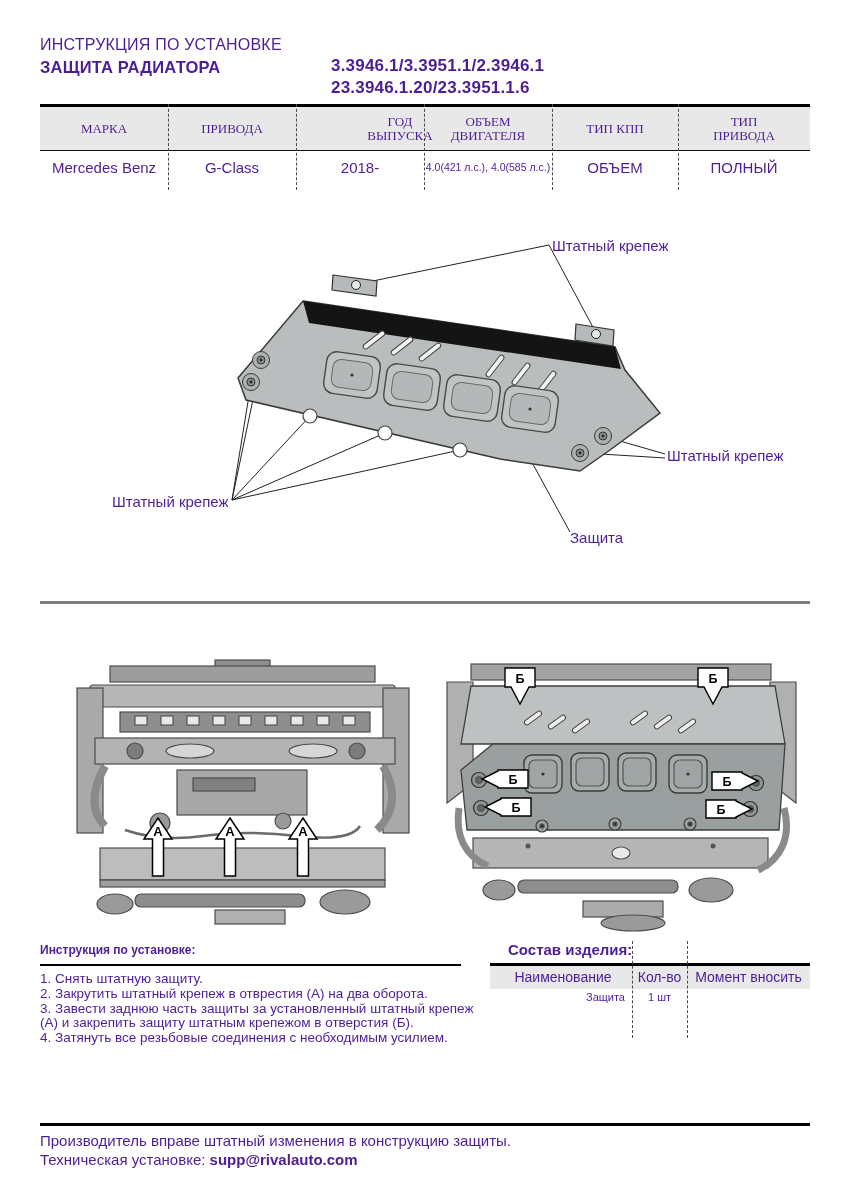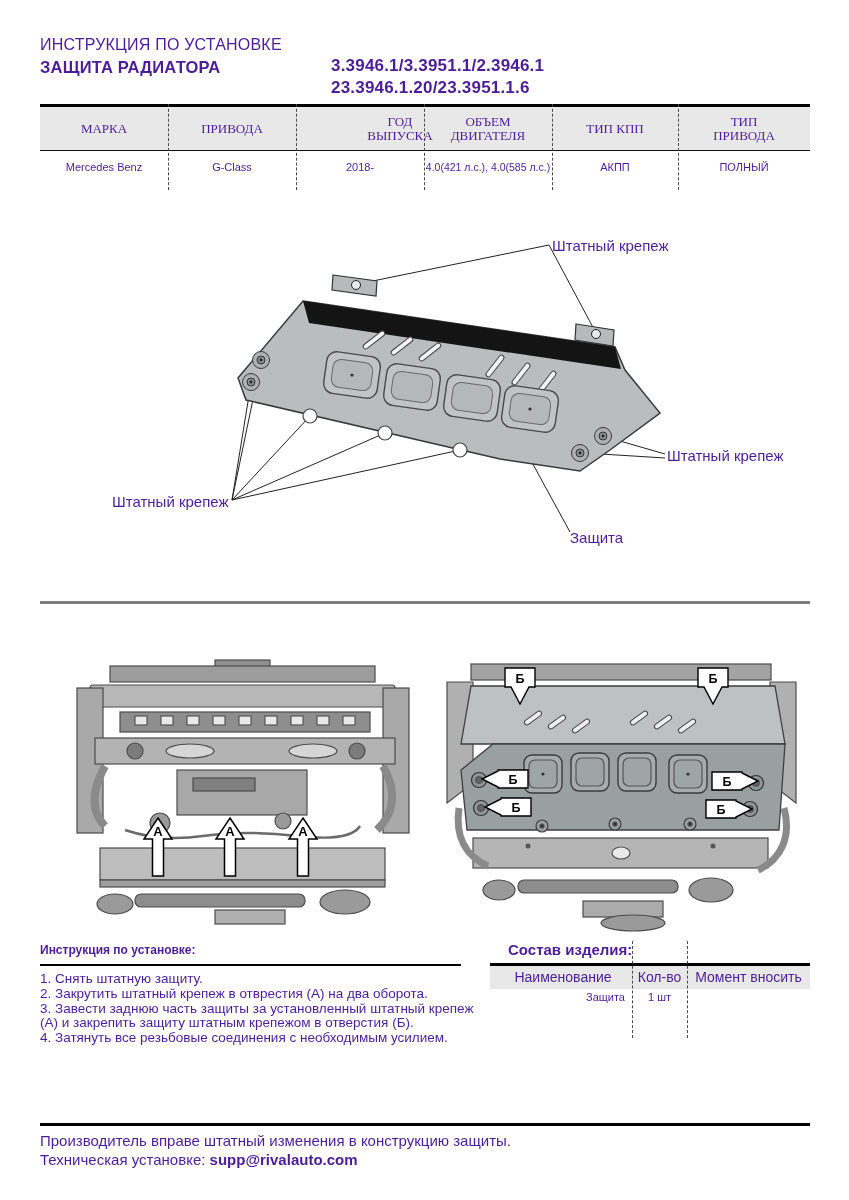--- a/index.html
+++ b/index.html
@@ -16,21 +16,21 @@
   .pn1{left:331px;top:56px;font-size:17px;font-weight:700;letter-spacing:.2px;}
   .pn2{left:331px;top:78px;font-size:17px;font-weight:700;letter-spacing:.2px;}
   
   .vtable{left:40px;top:104px;width:770px;height:86px;}
   .vt-topline{left:0;top:0;width:770px;height:3px;background:#000;}
   .vt-band{left:0;top:3px;width:770px;height:44px;background:#e8e8e8;border-bottom:1.5px solid #111;box-sizing:border-box;}
   .vt-sep{top:0;width:0;height:86px;border-left:1.5px dashed #4a4a4a;}
   .vt-h{top:3px;height:44px;display:flex;align-items:center;justify-content:center;
         font-size:13px;line-height:14px;text-align:center;font-family:Liberation Serif, serif;}
   .vt-v{top:48px;height:30px;display:flex;align-items:center;justify-content:center;
-        font-size:11px;text-align:center;white-space:nowrap;}
+        font-size:15px;text-align:center;white-space:nowrap;}
   .vt-v.small{font-size:10.5px;}
   
   .dlabel{font-size:15px;white-space:nowrap;}
   
   .divider{left:40px;top:601px;width:770px;height:3px;background:#7d7d7d;}
   
   .instr-title{left:40px;top:943px;font-size:12px;font-weight:700;}
   .instr-line{left:40px;top:964px;width:421px;height:2px;background:#000;}
   .steps{left:40px;top:972px;width:455px;font-size:13.5px;line-height:14.8px;}
   
@@ -76,21 +76,21 @@
       </div>
     <div class="abs vt-h" style="left:512px;width:126px">ТИП КПП</div>
     <div class="abs vt-h" style="left:638px;width:132px">
         <span style="width:78px">ТИП ПРИВОДА</span>
       </div>
 
     <div class="abs vt-v" style="left:0;width:128px">Mercedes Benz</div>
     <div class="abs vt-v" style="left:128px;width:128px">G-Class</div>
     <div class="abs vt-v" style="left:256px;width:128px">2018-</div>
     <div class="abs vt-v small" style="left:384px;width:128px">4.0(421 л.с.), 4.0(585 л.с.)</div>
-    <div class="abs vt-v" style="left:512px;width:126px">АКПП</div>
+    <div class="abs vt-v" style="left:512px;width:126px">ОБЪЕМ</div>
     <div class="abs vt-v" style="left:638px;width:132px">ПОЛНЫЙ</div>
   </div>
 
   <svg class="abs" style="left:40px;top:228px" width="770" height="330" viewBox="0 0 770 330">
 
     <g stroke="#222" stroke-width="1" fill="none">
       <path d="M509,17 L318,56"></path>
       <path d="M509,17 L556,105"></path>
       <path d="M625,226 L566,209"></path>
       <path d="M625,230 L545,225"></path>

